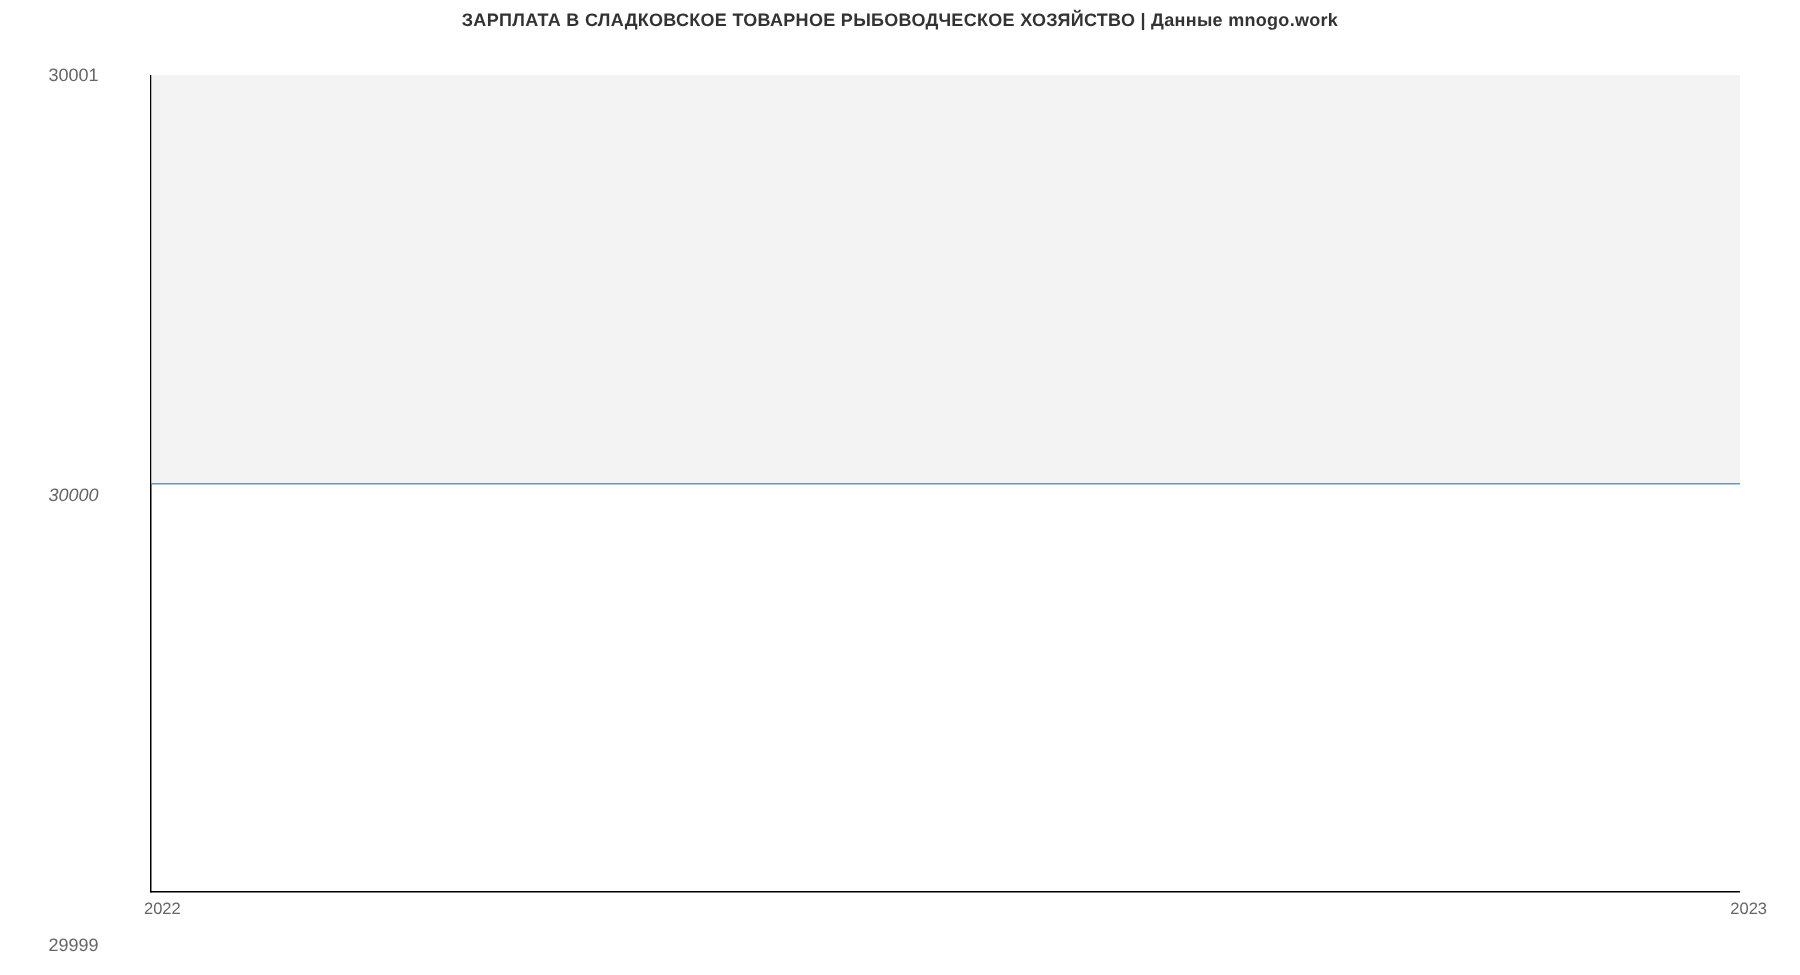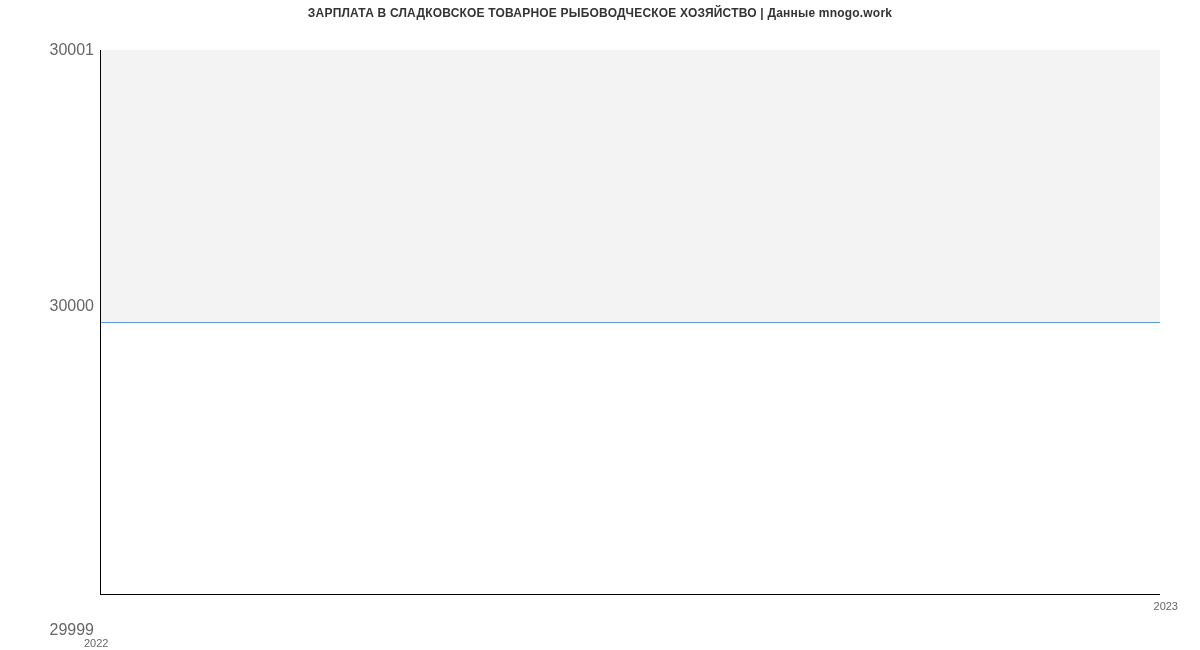--- a/index.html
+++ b/index.html
@@ -52,36 +52,36 @@
     left: 0;
     width: 100%;
     top: 50%;
     height: 0;
     border-top: 1px solid #5b9bd5;
   }
   .y-tick {
     position: absolute;
     right: 1106px; 
     width: 90px;
-    text-align: right;
-    font-size: 16px;
+    text-align: center;
+    font-size: 12px;
     color: #666666;
     line-height: 12px;
   }
   .y-tick.top    { top: 44px; }
-  .y-tick.middle { top: 300px; }
+  .y-tick.middle { top: 324px; font-style: italic; }
   .y-tick.bottom { top: 624px; }
   .x-tick {
     position: absolute;
     top: 600px;
     font-size: 11px;
     color: #666666;
     line-height: 12px;
   }
-  .x-tick.left  { left: 84px; margin-top: 37px; }
+  .x-tick.left  { left: 96px; }
   .x-tick.right { right: 22px; }
 </style>
 </head>
 <body>
 
 <div class="chart">
   <div class="title">ЗАРПЛАТА В   СЛАДКОВСКОЕ ТОВАРНОЕ РЫБОВОДЧЕСКОЕ ХОЗЯЙСТВО | Данные mnogo.work</div>
 
   <div class="y-tick top">30001</div>
   <div class="y-tick middle">30000</div>

